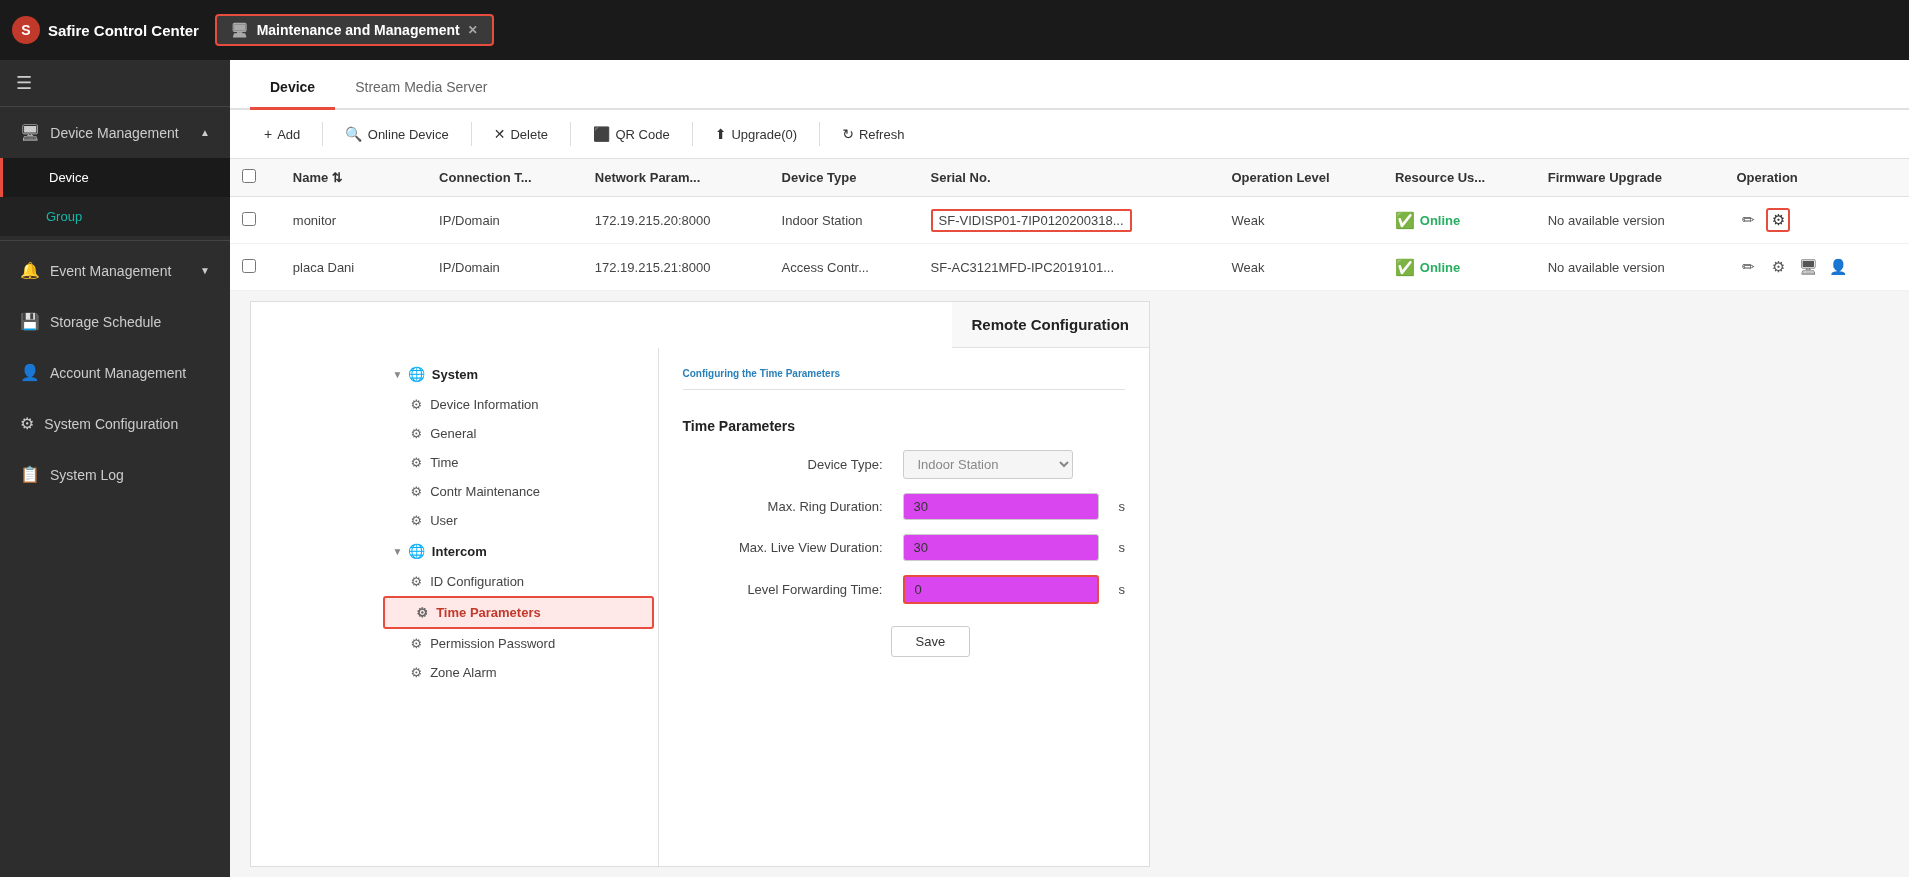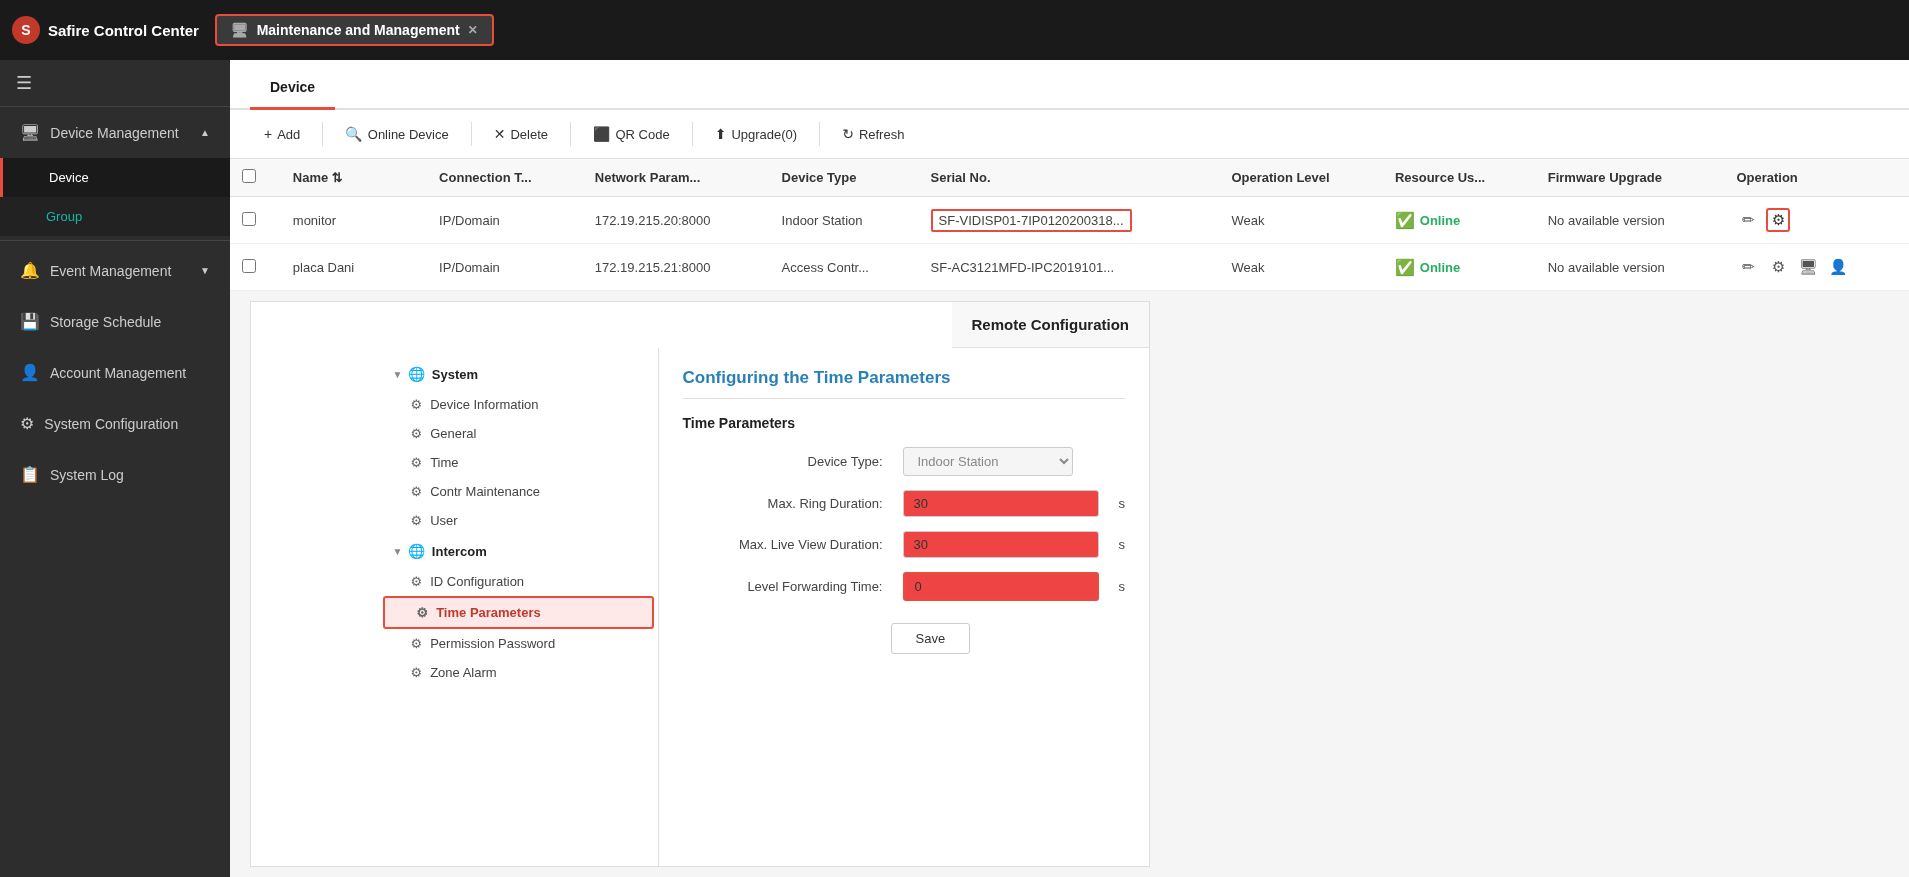--- a/index.html
+++ b/index.html
@@ -243,24 +243,24 @@
     .tree-leaf.highlighted { background: #ffe8e8; border: 2px solid #e74c3c; border-radius: 3px; margin: 0 4px; color: #c0392b; }
     .tree-leaf-icon { font-size: 13px; color: #666; }
 
     
     .config-panel {
       flex: 1;
       overflow-y: auto;
       padding: 20px 24px;
     }
     .config-panel-title {
-      font-size: 17px;
+      font-size: 10px;
       color: #2980b9;
       font-weight: 700;
-      margin-bottom: 16px;
+      margin-bottom: 28px;
       padding-bottom: 10px;
       border-bottom: 1px solid #e0e0e0;
     }
     .config-section-title {
       font-size: 14px;
       font-weight: 700;
       color: #222;
       margin-bottom: 16px;
     }
     .form-row {
@@ -276,21 +276,21 @@
       width: 200px;
       flex-shrink: 0;
     }
     .form-input {
       width: 196px;
       padding: 5px 10px;
       border: 1px solid #ccc;
       border-radius: 3px;
       font-size: 13px;
       color: #333;
-      background: #ef4444;
+      background: #d946ef;
     }
     .form-input.highlighted {
       border: 2px solid #e74c3c;
       outline: none;
     }
     .form-input-select {
       width: 170px;
       padding: 5px 10px;
       border: 1px solid #ccc;
       border-radius: 3px;
@@ -374,20 +374,21 @@
     <div class="sidebar-item">
       <span class="item-icon">📋</span>
       <span>System Log</span>
     </div>
   </div>
 
   <div class="content-area">
 
     <div class="tabs-bar">
       <div class="tab active">Device</div>
+      <div class="tab">Stream Media Server</div>
     </div>
 
     <div class="toolbar">
       <button class="toolbar-btn">
         <span class="btn-icon">+</span>
         <span>Add</span>
       </button>
       <div class="toolbar-sep"></div>
       <button class="toolbar-btn">
         <span class="btn-icon">🔍</span>

